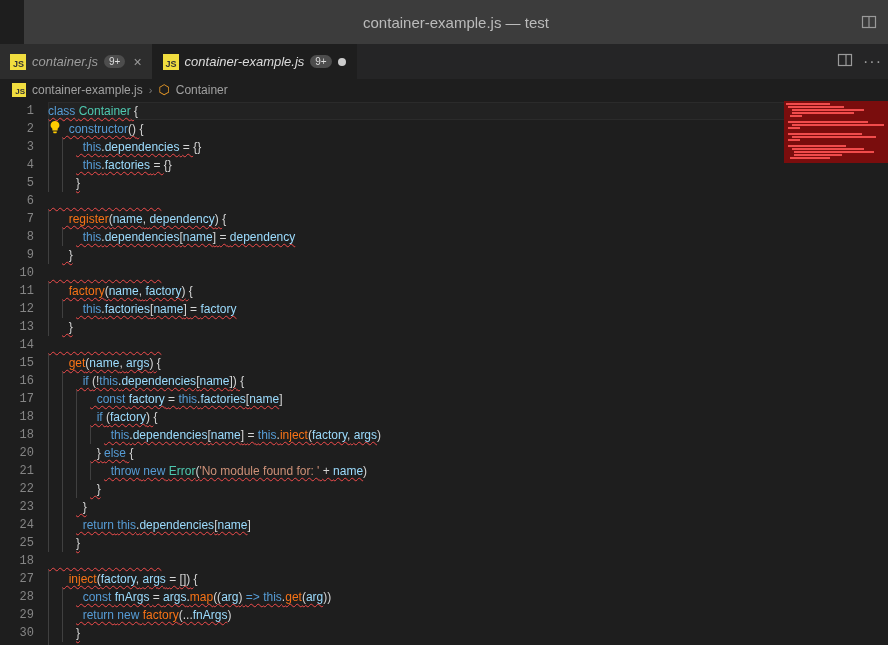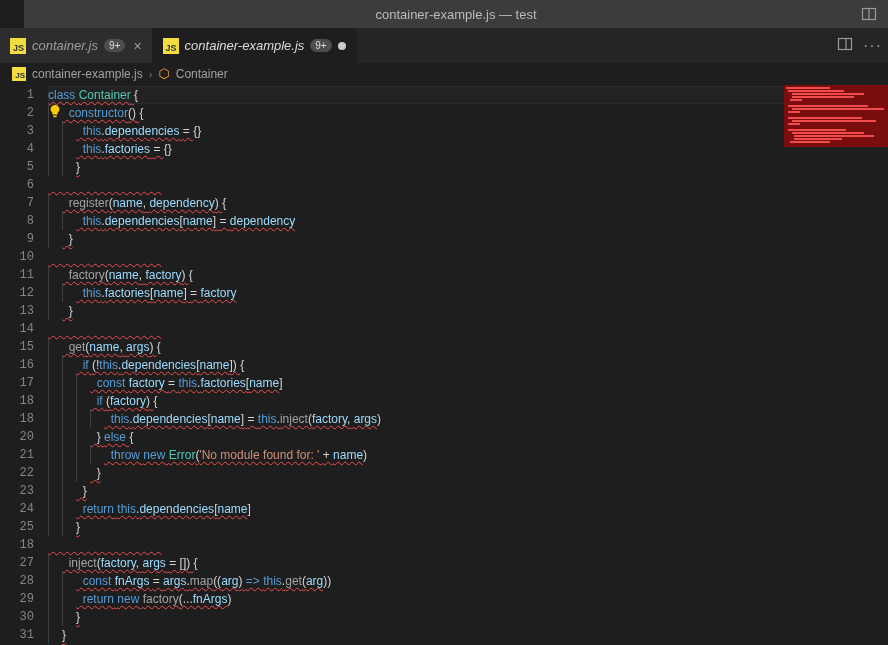--- a/index.html
+++ b/index.html
@@ -6,28 +6,28 @@
   html, body {
     width: 888px; height: 645px;
     background: #1e1e1e;
     font-family: -apple-system, BlinkMacSystemFont, "Segoe UI", sans-serif;
     font-size: 13px;
     color: #cccccc;
     overflow: hidden;
   }
   
   .titlebar {
-    height: 28px;
+    height: 44px;
     background: #3c3c3c;
     display: flex;
     align-items: center;
     justify-content: center;
     position: relative;
     color: #bbbbbb;
-    font-size: 13px;
+    font-size: 15px;
     margin-left: 24px;
   }
   .titlebar .right-icons {
     position: absolute;
     right: 8px;
     display: flex;
     gap: 4px;
   }
   .titlebar .icon-slot {
     width: 22px; height: 22px;
@@ -167,21 +167,21 @@
   .indent-guide {
     border-left: 1px solid #404040;
     display: inline-block;
     width: 14px;
     height: 18px;
     vertical-align: top;
   }
   
   .kw   { color: #569cd6; }
   .cls  { color: #4ec9b0; }
-  .fn   { color: #a3a3a3; }
+  .fn   { color: #f97316; }
   .var  { color: #9cdcfe; }
   .prop { color: #9cdcfe; }
   .pun  { color: #d4d4d4; }
   .this { color: #569cd6; }
   .str  { color: #ce9178; }
   .new  { color: #569cd6; }
   .arr  { color: #569cd6; }
   .plain{ color: #d4d4d4; }
   .sq   {
     text-decoration-line: underline;

